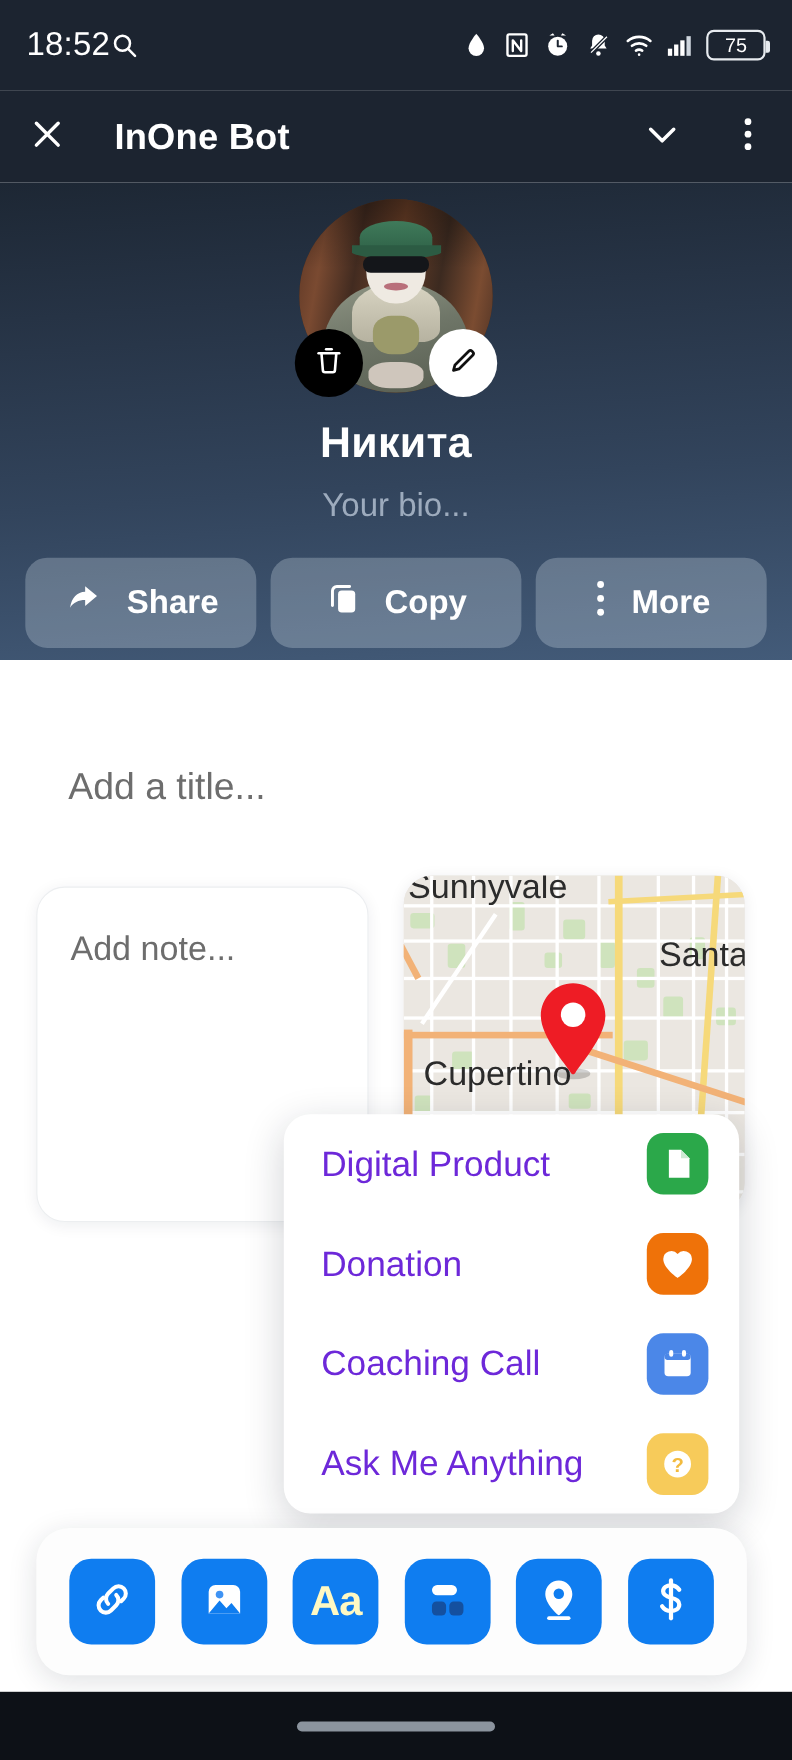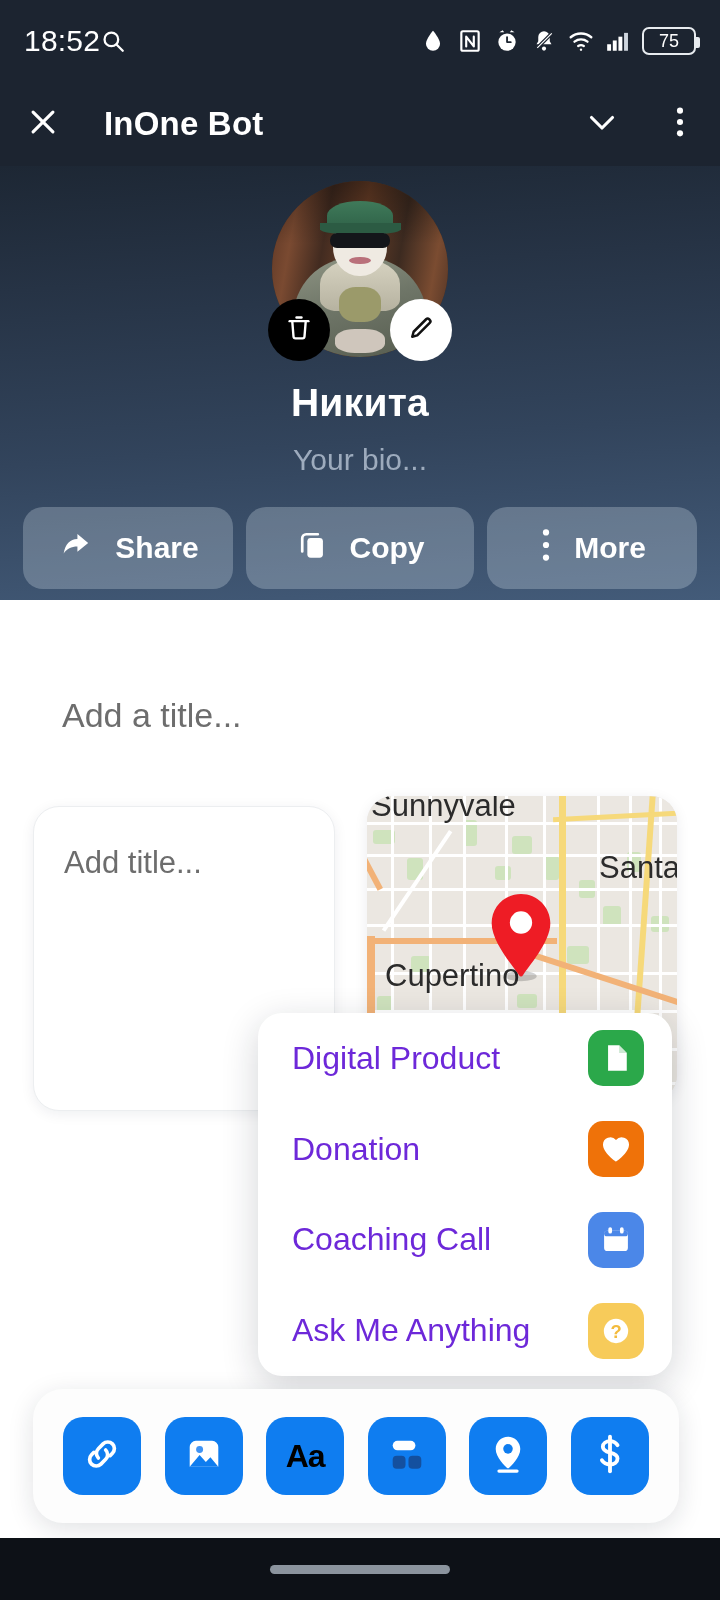--- a/index.html
+++ b/index.html
@@ -162,21 +162,21 @@
     position:absolute; top:1389px; left:33px; width:646px; height:134px;
     background:#fdfdfd; border-radius:30px;
     box-shadow:0 6px 26px rgba(20,30,50,.13);
     display:flex; align-items:center; justify-content:space-between;
     padding:0 30px;
   }
   .tb-btn {
     width:78px; height:78px; border-radius:20px; background:#0f7df0;
     display:flex; align-items:center; justify-content:center;
   }
-  .tb-aa { color:#000000; font-size:32px; font-weight:700; letter-spacing:-1px; }
+  .tb-aa { color:#fef9c3; font-size:38px; font-weight:700; letter-spacing:-1px; }
 
   
   .navbar {
     position:absolute; bottom:0; left:0; width:720px; height:62px;
     background:#0d1117; display:flex; align-items:center; justify-content:center;
   }
   .nav-pill { width:180px; height:9px; border-radius:6px; background:#8b949e; }
 </style>
 </head>
 <body>
@@ -329,21 +329,21 @@
         <span>More</span>
       </div>
     </div>
   </div>
 
   <div class="canvas">
 
     <div class="title-field">Add a title...</div>
 
     <div class="note-card">
-      <div class="note-ph">Add title...</div>
+      <div class="note-ph">Add note...</div>
     </div>
 
     <div class="map-card">
       <div class="map-bg">
 
         <div class="m-grn" style="left:6px;top:34px;width:22px;height:14px;"></div>
         <div class="m-grn" style="left:40px;top:62px;width:16px;height:22px;"></div>
         <div class="m-grn" style="left:96px;top:24px;width:14px;height:26px;"></div>
         <div class="m-grn" style="left:128px;top:70px;width:16px;height:14px;"></div>
         <div class="m-grn" style="left:145px;top:40px;width:20px;height:18px;"></div>

